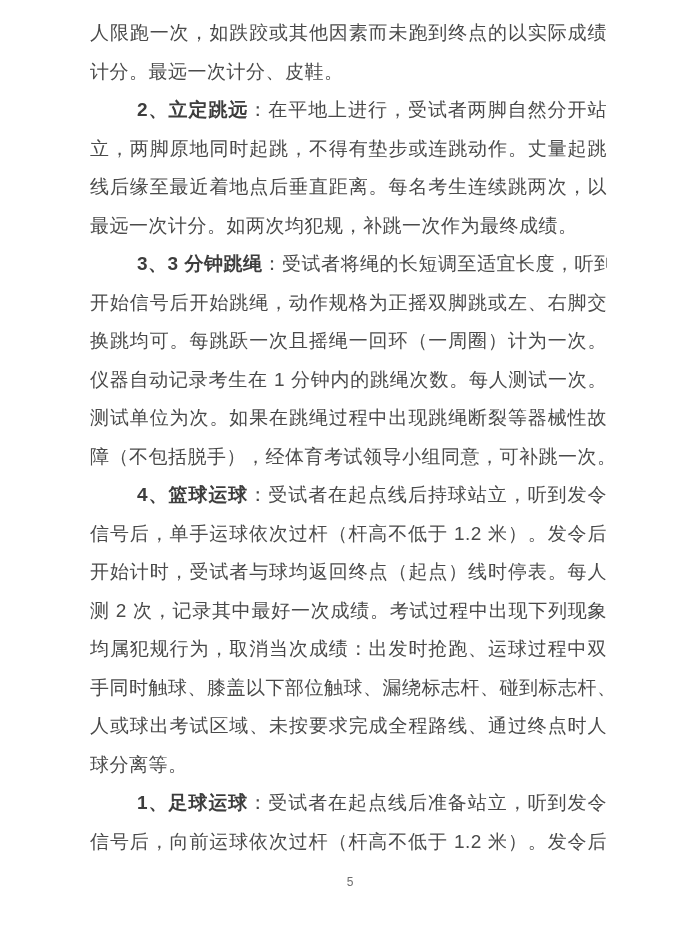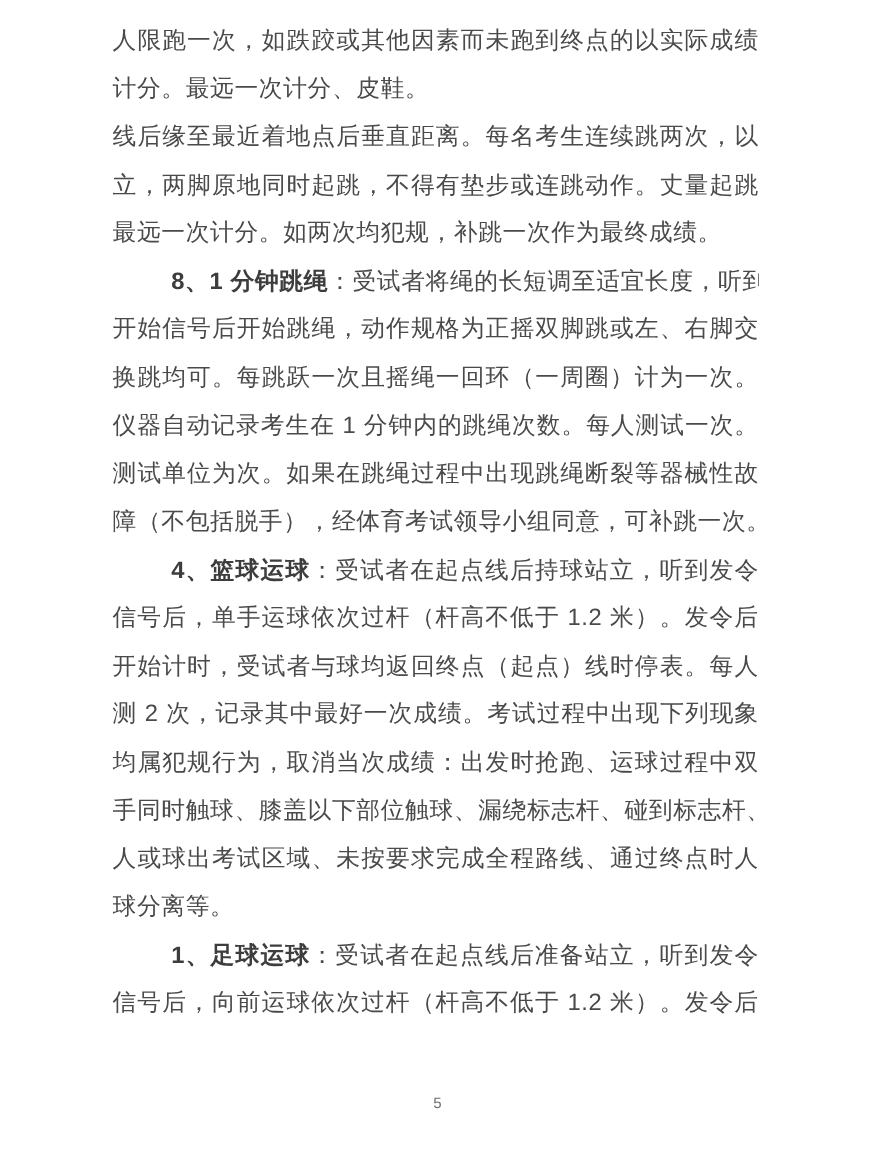--- a/index.html
+++ b/index.html
@@ -59,26 +59,27 @@
 </head>
 <body>
 
 <div class="page">
   <div class="text-block">
       <div class="para">
         <div class="line">人限跑一次，如跌跤或其他因素而未跑到终点的以实际成绩</div>
         <div class="line end">计分。最远一次计分、皮鞋。</div>
       </div>
       <div class="para">
+        <div class="line indent"><span class="b">2、立定跳远</span>：在平地上进行，受试者两脚自然分开站</div>
+        <div class="line">立，两脚原地同时起跳，不得有垫步或连跳动作。丈量起跳</div>
         <div class="line">线后缘至最近着地点后垂直距离。每名考生连续跳两次，以</div>
-        <div class="line">立，两脚原地同时起跳，不得有垫步或连跳动作。丈量起跳</div>
         <div class="line end">最远一次计分。如两次均犯规，补跳一次作为最终成绩。</div>
       </div>
       <div class="para">
-        <div class="line indent"><span class="b">8、1 分钟跳绳</span>：受试者将绳的长短调至适宜长度，听到</div>
+        <div class="line indent"><span class="b">3、3 分钟跳绳</span>：受试者将绳的长短调至适宜长度，听到</div>
         <div class="line">开始信号后开始跳绳，动作规格为正摇双脚跳或左、右脚交</div>
         <div class="line">换跳均可。每跳跃一次且摇绳一回环（一周圈）计为一次。</div>
         <div class="line">仪器自动记录考生在 1 分钟内的跳绳次数。每人测试一次。</div>
         <div class="line">测试单位为次。如果在跳绳过程中出现跳绳断裂等器械性故</div>
         <div class="line">障（不包括脱手），经体育考试领导小组同意，可补跳一次。</div>
       </div>
       <div class="para">
         <div class="line indent"><span class="b">4、篮球运球</span>：受试者在起点线后持球站立，听到发令</div>
         <div class="line">信号后，单手运球依次过杆（杆高不低于 1.2 米）。发令后</div>
         <div class="line">开始计时，受试者与球均返回终点（起点）线时停表。每人</div>

